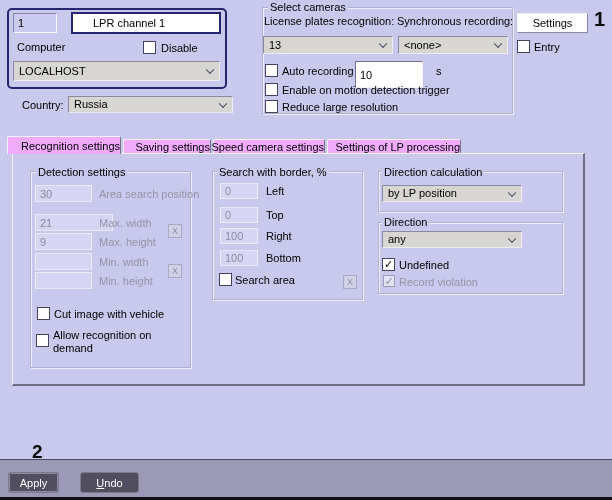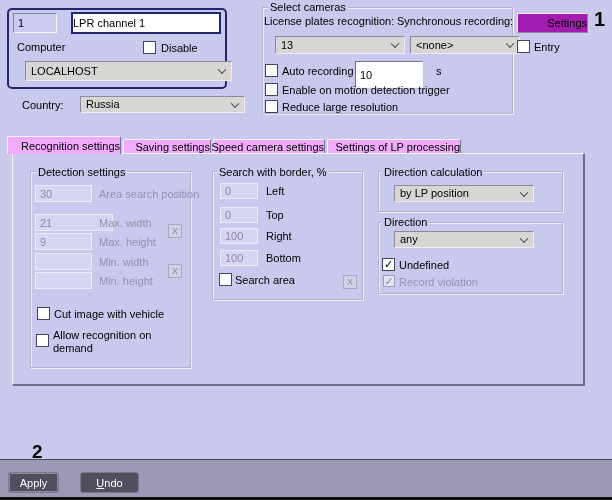--- a/index.html
+++ b/index.html
@@ -23,32 +23,31 @@
   }
   .id-input {
     left:13px; top:13px; width:44px; height:20px;
     background:#cbcaf1; color:#000; font:11px "Liberation Sans",sans-serif;
     border:1px solid; border-color:#8583a8 #f6f6fd #f6f6fd #8583a8;
     padding:0 4px; outline:none;
   }
   .name-input {
     left:71px; top:12px; width:150px; height:22px;
     background:#fff; color:#000; font:11px "Liberation Sans",sans-serif;
-    border:2px solid #26266e; padding:0 0; outline:none;
+    border:2px solid #26266e; padding:0 20px; outline:none;
   }
 
   
   .dropdown {
     background:#d8d6d3;
     border:1px solid; border-color:#8a89a0 #edecf2 #edecf2 #8a89a0;
     display:flex; align-items:center;
     padding:0 18px 1px 5px;
     white-space:nowrap; overflow:hidden;
     cursor:default;
-    margin-left:12px;
   }
   .chev {
     position:absolute; right:6px; top:50%;
     width:6px; height:6px;
     border-right:1px solid #4c4b5e; border-bottom:1px solid #4c4b5e;
     transform:translateY(-70%) rotate(45deg);
   }
 
   
   .sunken-white {
@@ -96,23 +95,23 @@
     z-index:1;
   }
 
   .xbtn {
     background:#d3d1e6; border:1px solid #a9a8c4; color:#8d8ca8;
     font-size:9px; display:flex; align-items:center; justify-content:center;
     cursor:default;
   }
 
   .settings-btn {
-    background:#a21caf; color:#000; font:11px "Liberation Sans",sans-serif;
+    background:#ffffff; color:#000; font:11px "Liberation Sans",sans-serif;
     border:1px solid; border-color:#f2f1ee #8a889e #8a889e #f2f1ee;
-    display:flex; align-items:center; justify-content:flex-end; cursor:default;
+    display:flex; align-items:center; justify-content:center; cursor:default;
   }
 
   
   .footer-line { left:0; top:459px; width:612px; height:1px; background:#4a4960; }
   .footer-bar  { left:0; top:460px; width:612px; height:37px; background:#9b99b6; }
   .black-strip { left:0; top:497px; width:612px; height:3px; background:#111; }
   .btn-dark {
     background:#514f5f; color:#fff; font:11px "Liberation Sans",sans-serif;
     border:1px solid #7b7a8a; border-radius:3px;
     display:flex; align-items:center; justify-content:center; cursor:default;

